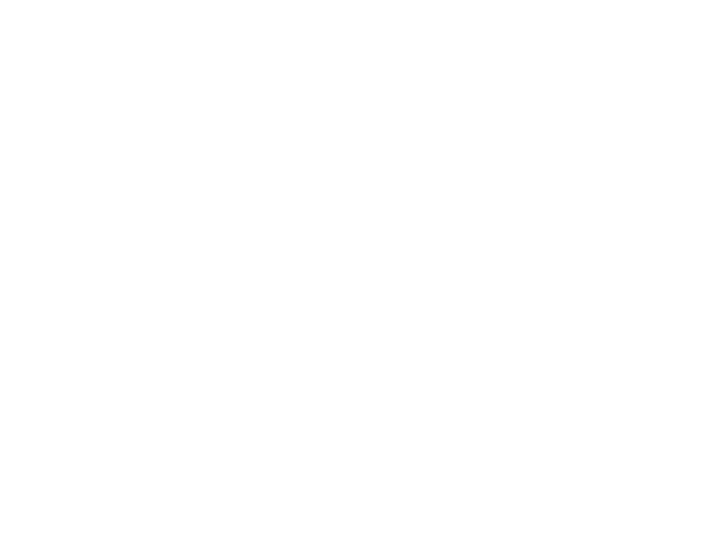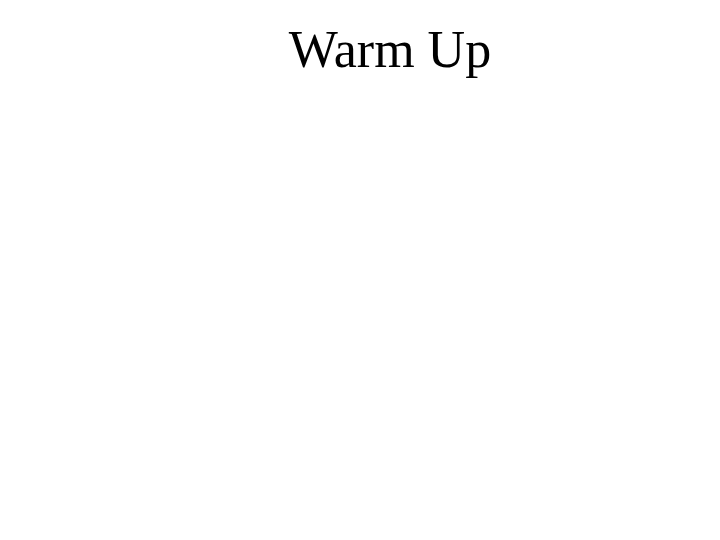--- a/index.html
+++ b/index.html
@@ -55,17 +55,16 @@
     }
 
     .problem-1-wrap {
       margin-bottom: 38px;
     }
   </style>
 </head>
 <body>
 
 <div class="page">
-  <h1 class="title">Warm Up</h1>
 
 
 
 </div>
 
 </body></html>

